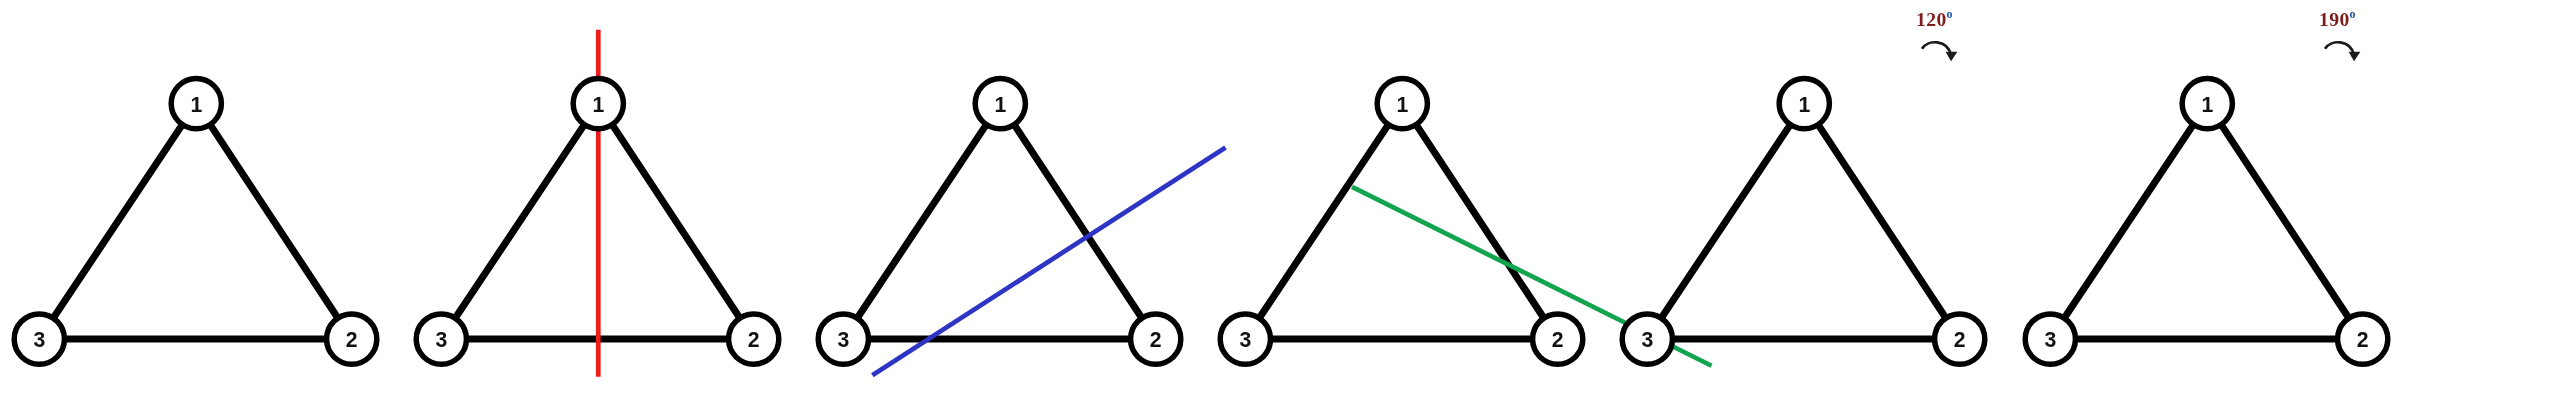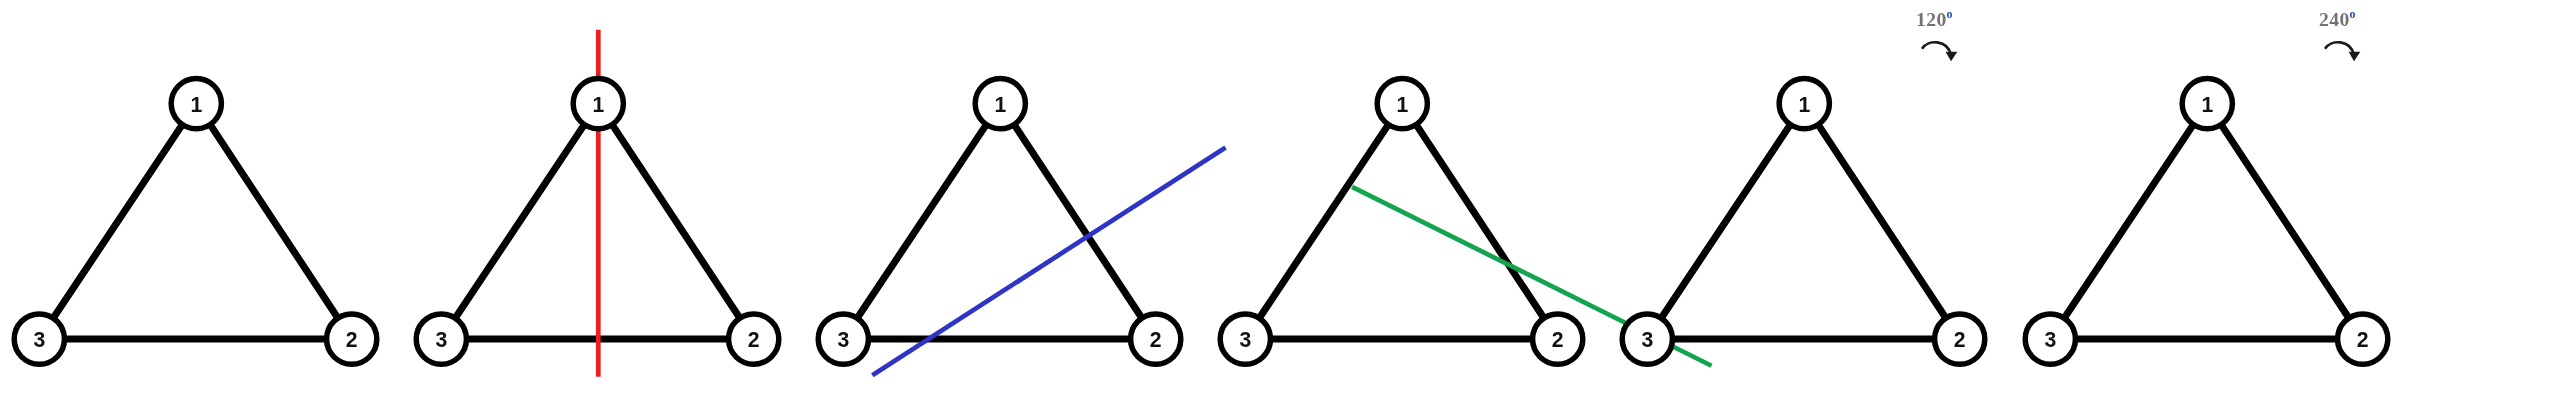--- a/index.html
+++ b/index.html
@@ -63,21 +63,21 @@
   .rot-label {
     position: absolute;
     font-family: "Liberation Serif", serif;
     font-weight: bold;
     font-size: 19.6px;
     line-height: 1;
     white-space: nowrap;
     letter-spacing: 0.4px;
   }
   .rot-label .deg-num {
-    color: #737373;
+    color: #7f1d1d;
   }
   .rot-label .deg-sym {
     color: #1b4fa8;
     font-size: 11.8px;
     vertical-align: super;
     font-weight: bold;
   }
 </style>
 </head>
 <body>
@@ -225,16 +225,16 @@
           <g>
             <circle cx="50" cy="432" r="32" class="node-circle"></circle>
             <text x="50" y="433" class="node-label">3</text>
           </g>
         </g>
         <g>
           <path d="M 400 62 C 408 50 432 50 437 70" class="rot-arrow"></path>
           <path d="M 437 78 L 430 66 L 445 66 Z" class="rot-arrow-head"></path>
         </g>
       </svg>
-      <div class="rot-label" style="left: 308px; top: 9.4px;"><span class="deg-num">240</span><span class="deg-sym">o</span></div>
+      <div class="rot-label" style="left: 308px; top: 9.4px;"><span class="deg-num">190</span><span class="deg-sym">o</span></div>
     </div>
   </div>
 
 
 </body></html>

